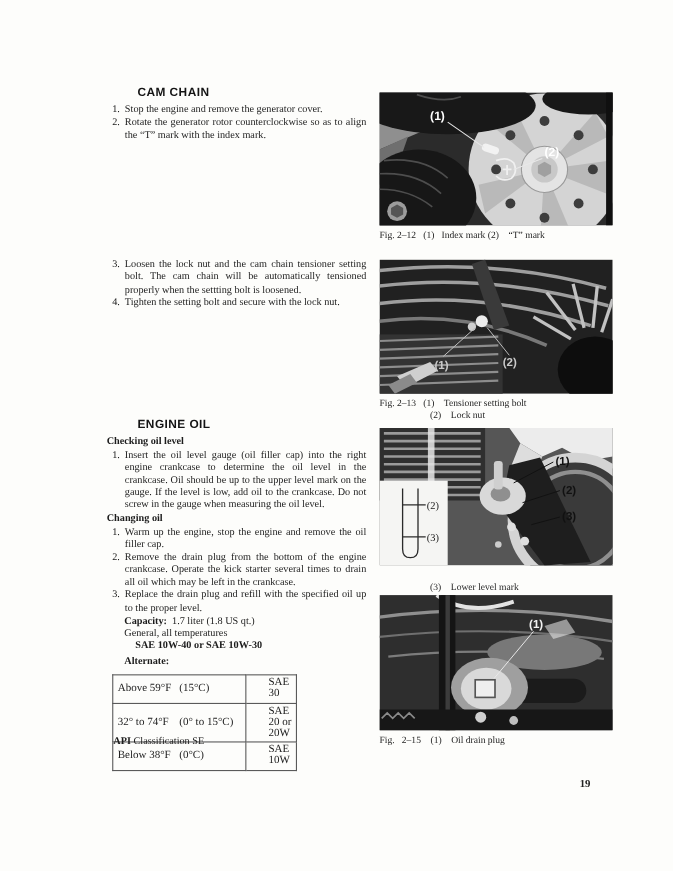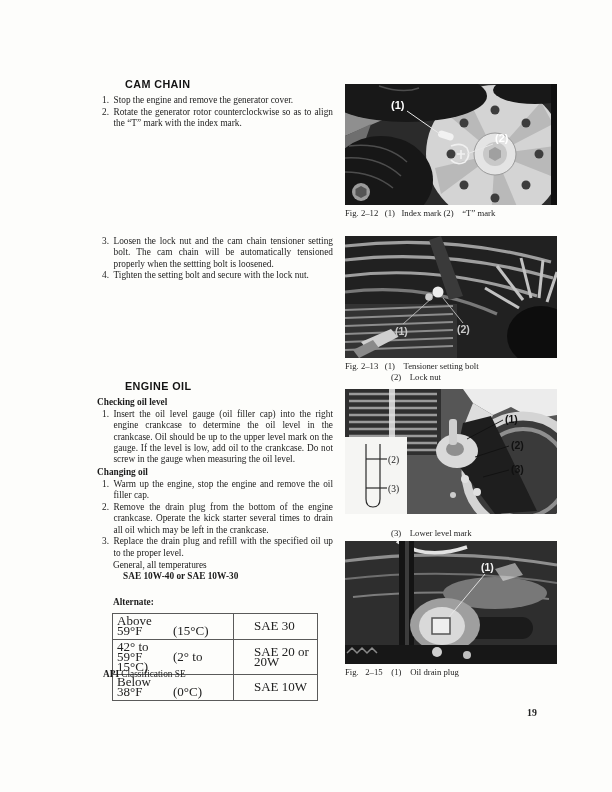--- a/index.html
+++ b/index.html
@@ -17,22 +17,22 @@
   
   .steps{width:236px;}
   .step{display:flex; font-size:9.3px; line-height:11.3px; margin:0 0 .5px 0;}
   .step .num{flex:none; width:11.5px; padding-left:5px;}
   .step .txt{flex:1; text-align:justify;}
   
   .spec{font-size:9.3px; line-height:11.3px; padding-left:16px;}
   .spec.indent{padding-left:26px;}
   .b{font-weight:bold;}
   
-  table.oil{border-collapse:collapse; margin-left:15px; width:206px;
-    font-size:13px; line-height:10px; color:#222;}
+  table.oil{border-collapse:collapse; margin-left:5px; width:168px;
+    font-size:10px; line-height:10px; color:#222;}
   table.oil td{border:1px solid #5a5a5a; padding:2px 4px 2.5px 4px;}
   table.oil td.c1{width:112px;}
   table.oil td.c2{padding-left:20px;}
   table.oil .temp{display:inline-block; width:56px;}
   
   .fig{width:212px;}
   .fig svg{display:block;}
   .caption{font-size:8.7px; line-height:11px; white-space:pre; color:#1e1e1e;}
   .caption.l2{padding-left:46px;}
   .pagenum{font-size:9.8px; font-weight:bold; color:#222;}
@@ -86,35 +86,36 @@
       <span class="txt">Warm up the engine, stop the engine and remove the oil filler cap.</span>
     </div>
     <div class="step">
       <span class="num">2.</span>
       <span class="txt">Remove the drain plug from the bottom of the engine crankcase.  Operate the kick starter several times to drain all oil which may be left in the crankcase.</span>
     </div>
     <div class="step">
       <span class="num">3.</span>
       <span class="txt">Replace the drain plug and refill with the specified oil up to the proper level.</span>
     </div>
+    <div class="spec"><span class="b">Capacity:</span>&nbsp; <span>1.7 liter (1.8 US qt.)</span></div>
     <div class="spec">General, all temperatures</div>
     <div class="spec indent b">SAE 10W-40 or SAE 10W-30</div>
   </div>
 
   <div class="abs spec b" style="left:97px; top:597px;text-align:center;">Alternate:</div>
 
   <div class="abs" style="left:97px; top:613px;">
     <table class="oil">
       <tbody>
           <tr>
         <td class="c1"><span class="temp">Above 59°F</span><span>(15°C)</span></td>
         <td class="c2">SAE 30</td>
       </tr>
       <tr>
-        <td class="c1"><span class="temp">42° to 59°F</span><span>(2° to 15°C)</span></td>
+        <td class="c1"><span class="temp">32° to 74°F</span><span>(0° to 15°C)</span></td>
         <td class="c2">SAE 20 or 20W</td>
       </tr>
       <tr>
         <td class="c1"><span class="temp">Below 38°F</span><span>(0°C)</span></td>
         <td class="c2">SAE 10W</td>
       </tr>
     </tbody>
       </table>
   </div>
 

